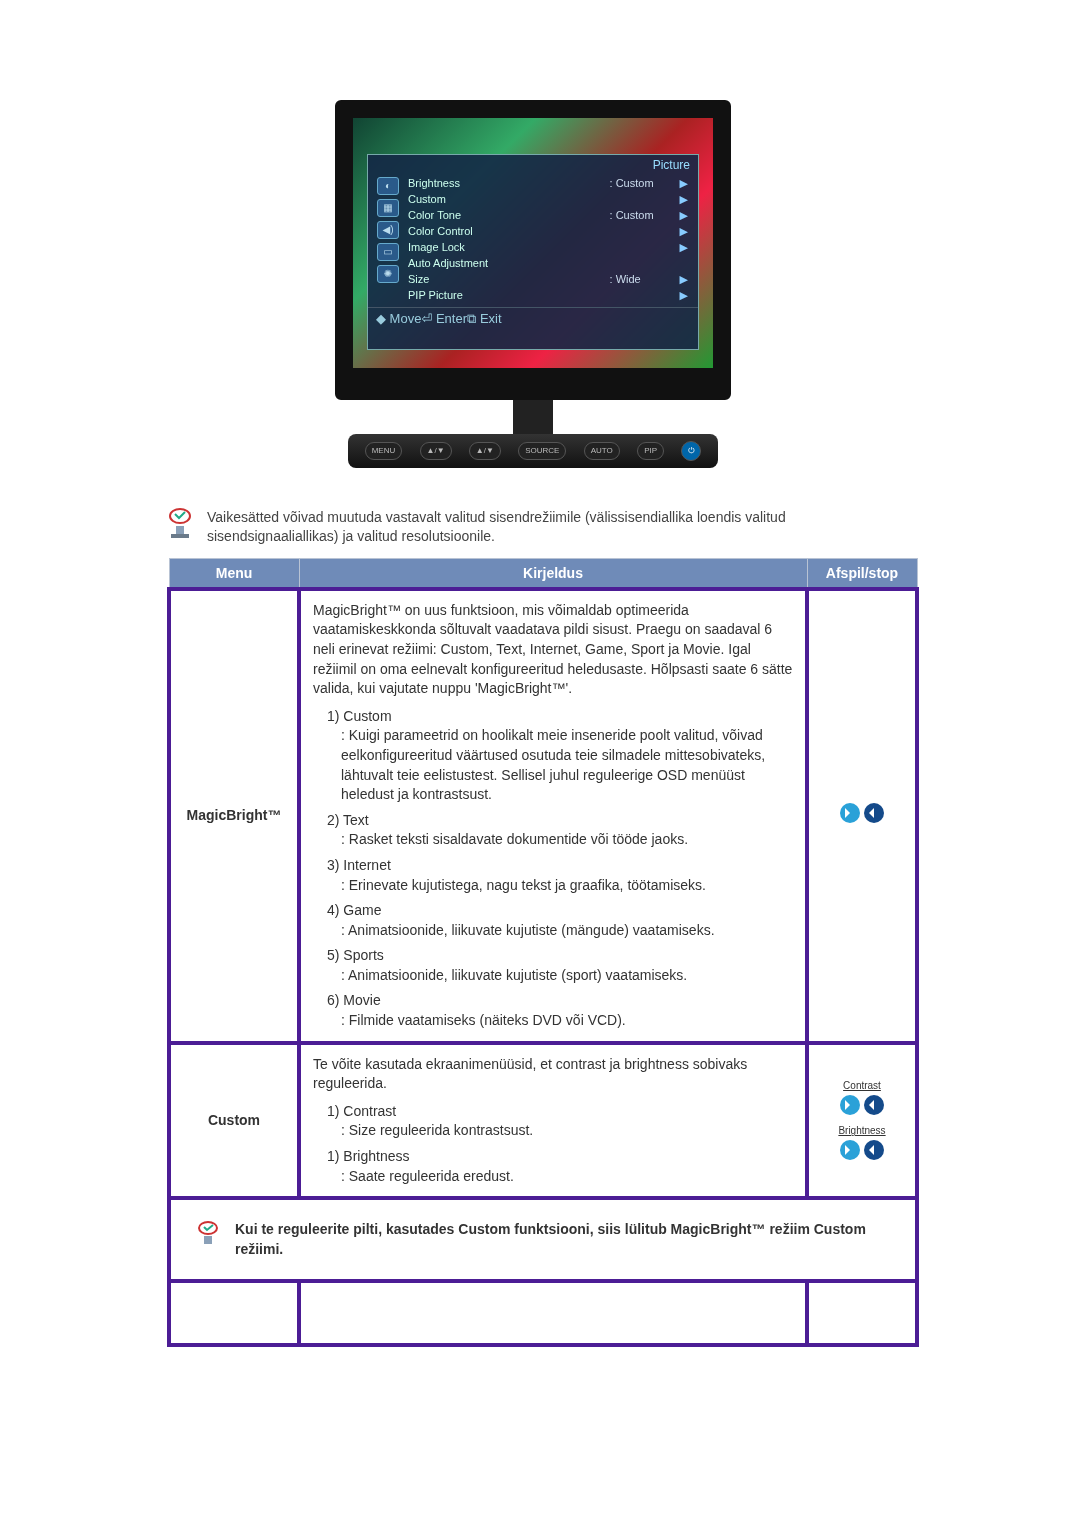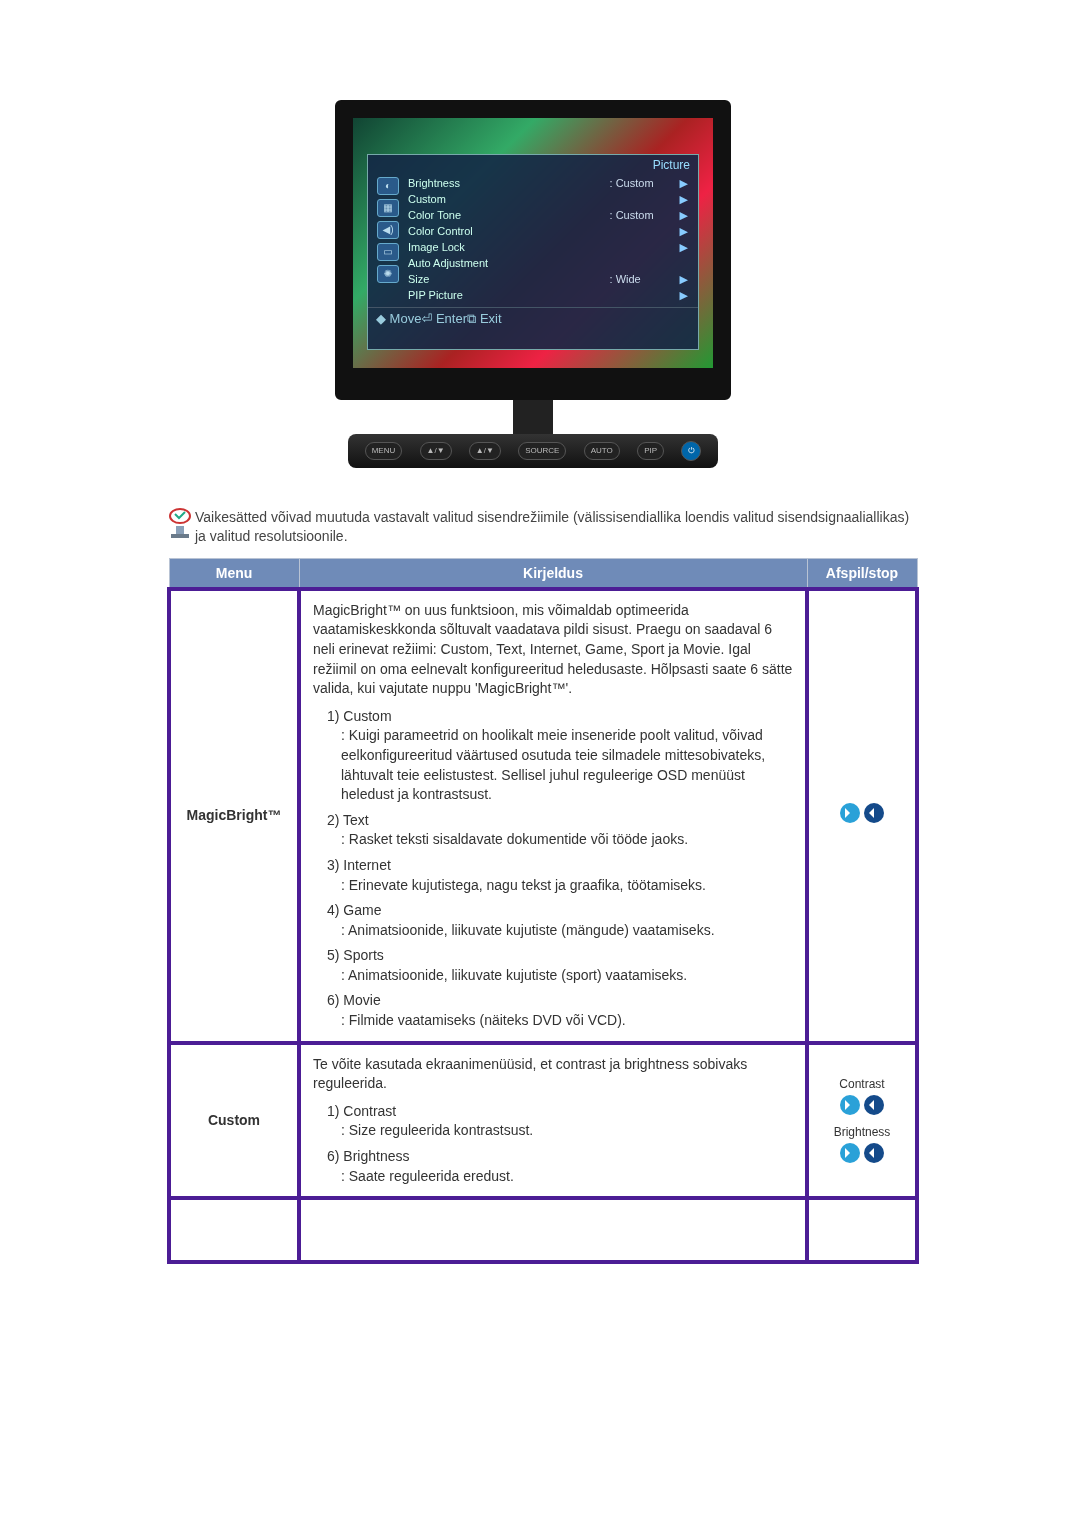--- a/index.html
+++ b/index.html
@@ -129,21 +129,21 @@
     color: #fff;
     padding: 0;
     line-height: 18px;
   }
 
   
   .note-block {
     margin: 24px 90px 12px 110px;
     display: flex;
     align-items: flex-start;
-    gap: 2px;
+    gap: 14px;
     color: #444;
   }
   .note-icon, .note-icon2 {
     width: 26px;
     flex: none;
     text-align: center;
   }
   .note-icon svg, .note-icon2 svg { display:block; margin:0 auto; }
   .note-text { flex: 1; font-size: 14px; line-height: 1.35; }
 
@@ -214,22 +214,23 @@
     top: 5px;
     border: 5px solid transparent;
     border-left-color: #fff;
   }
   .pill.left::after {
     border-left-color: transparent;
     border-right-color: #fff;
     left: 0px;
   }
   .af-label {
-    font-size: 12px;
+    font-size: 10px;
     margin: 4px 0 2px 0;
+    text-decoration: underline;
   }
 
   
   .spacer-row td {
     height: 40px;
     background: #fff;
   }
 </style>
 </head>
 <body>
@@ -350,30 +351,44 @@
           <td class="af-col"><span class="pills">
               <span class="pill blue"></span>
               <span class="pill navy left"></span>
             </span></td>
         </tr>
         <tr>
           <td class="menu-col">Custom</td>
           <td>
             <div class="desc-intro">Te võite kasutada ekraanimenüüsid, et contrast ja brightness sobivaks reguleerida.</div>
             <div class="mode"><b>1) Contrast</b><div class="m-desc">: Size reguleerida kontrastsust.</div></div>
-            <div class="mode"><b>6) Brightness</b><div class="m-desc">: Saate reguleerida eredust.</div></div>
+            <div class="mode"><b>1) Brightness</b><div class="m-desc">: Saate reguleerida eredust.</div></div>
           </td>
           <td class="af-col"><div class="af-label">Contrast</div><span class="pills">
               <span class="pill blue"></span>
               <span class="pill navy left"></span>
             </span><div class="af-label">Brightness</div><span class="pills">
               <span class="pill blue"></span>
               <span class="pill navy left"></span>
             </span></td>
         </tr>
+        <tr>
+          <td colspan="3">
+            <div class="note-inline">
+              <div class="note-icon2">
+                <svg width="26" height="26" viewBox="0 0 26 26">
+                  <ellipse cx="13" cy="8" rx="9" ry="6" fill="#fff" stroke="#c33" stroke-width="2"></ellipse>
+                  <path d="M9 7 L12 10 L18 5" stroke="#2a8" stroke-width="2" fill="none"></path>
+                  <rect x="9" y="16" width="8" height="8" fill="#8aa0b8"></rect>
+                </svg>
+              </div>
+              <div>Kui te reguleerite pilti, kasutades Custom funktsiooni, siis lülitub MagicBright™ režiim Custom režiimi.</div>
+            </div>
+          </td>
+        </tr>
         <tr class="spacer-row">
           <td></td>
           <td></td>
           <td></td>
         </tr>
       </tbody>
   </table>
 
 </div>
 

